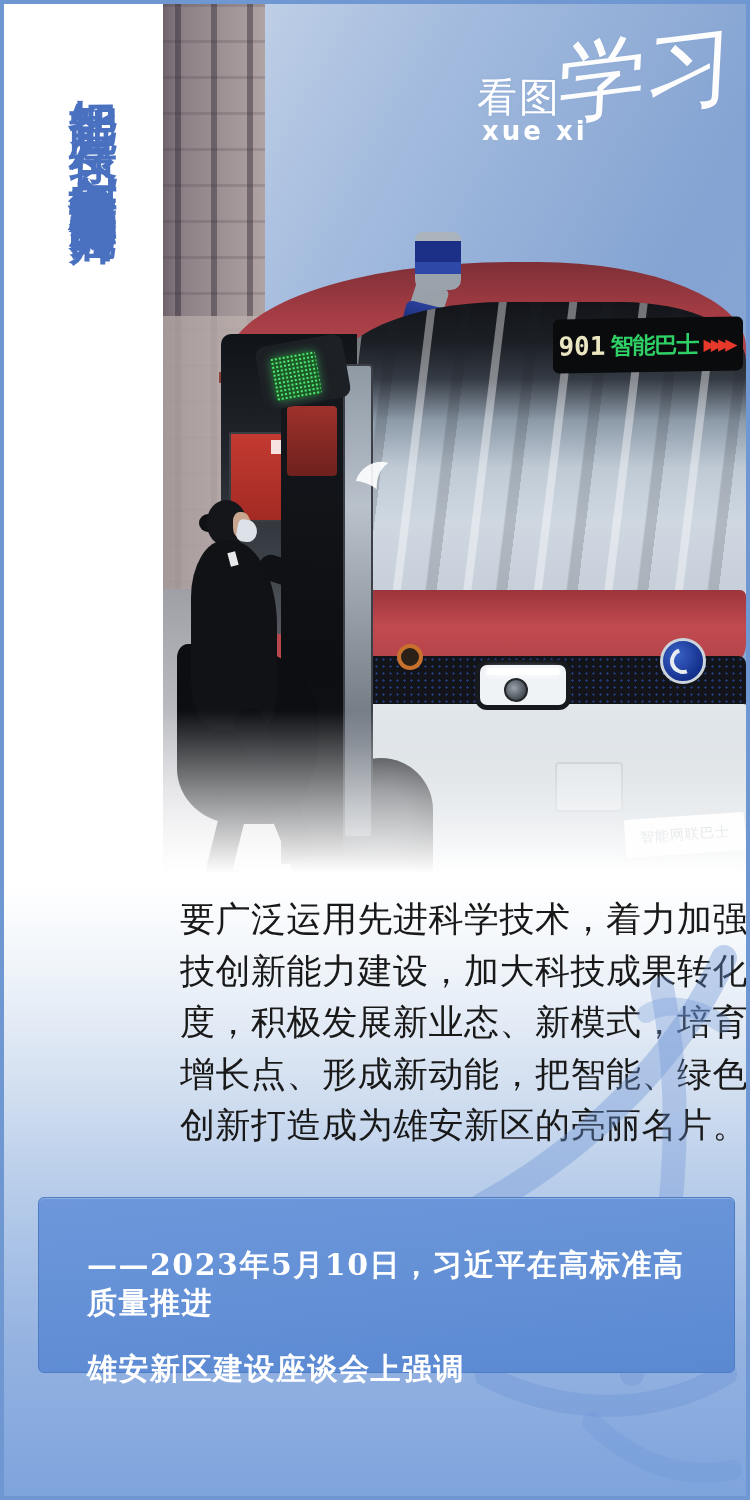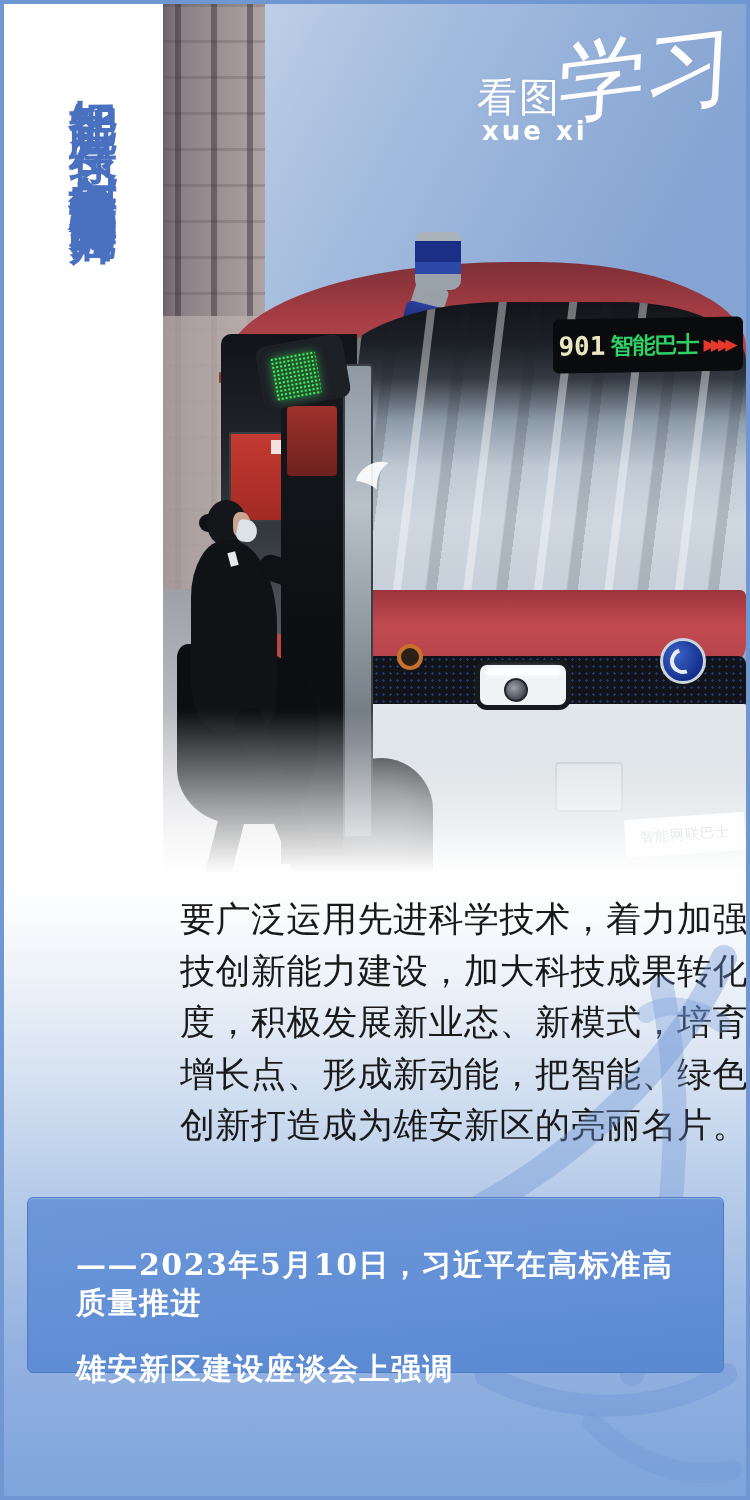--- a/index.html
+++ b/index.html
@@ -136,21 +136,21 @@
   .logo-calli{left:554px;top:22px;font-size:88px;line-height:1.1;color:#fdfdfe;
     font-family:"DejaVu Serif","Liberation Serif",serif;
     transform:rotate(-7deg) skewX(-10deg);text-shadow:0 0 2px rgba(130,160,210,.3);}
 
   
   .quote{left:176px;top:892px;width:566px;}
   .quote div{height:51.5px;font-size:35px;letter-spacing:0.5px;color:#191919;white-space:nowrap;
     font-family:"DejaVu Serif","Liberation Serif",serif;font-weight:400;}
 
   
-  .attr-box{left:23px;top:1193px;width:697px;height:176px;box-sizing:border-box;
+  .attr-box{left:34px;top:1193px;width:697px;height:176px;box-sizing:border-box;
     background:linear-gradient(175deg,#6d97da,#5a89d2);
     border:1px solid #4d7cc4;border-radius:6px;
     box-shadow:inset 0 1px 0 rgba(255,255,255,.25);
     padding:48px 20px 0 48px;z-index:5;}
   .attr-box div{color:#ffffff;font-size:30px;letter-spacing:1.5px;line-height:38px;
     font-family:"DejaVu Serif","Liberation Serif",serif;font-weight:700;}
   .attr-line2{margin-top:28px;}
 
   
   .footer-brand{left:0;top:1400px;width:742px;text-align:center;

